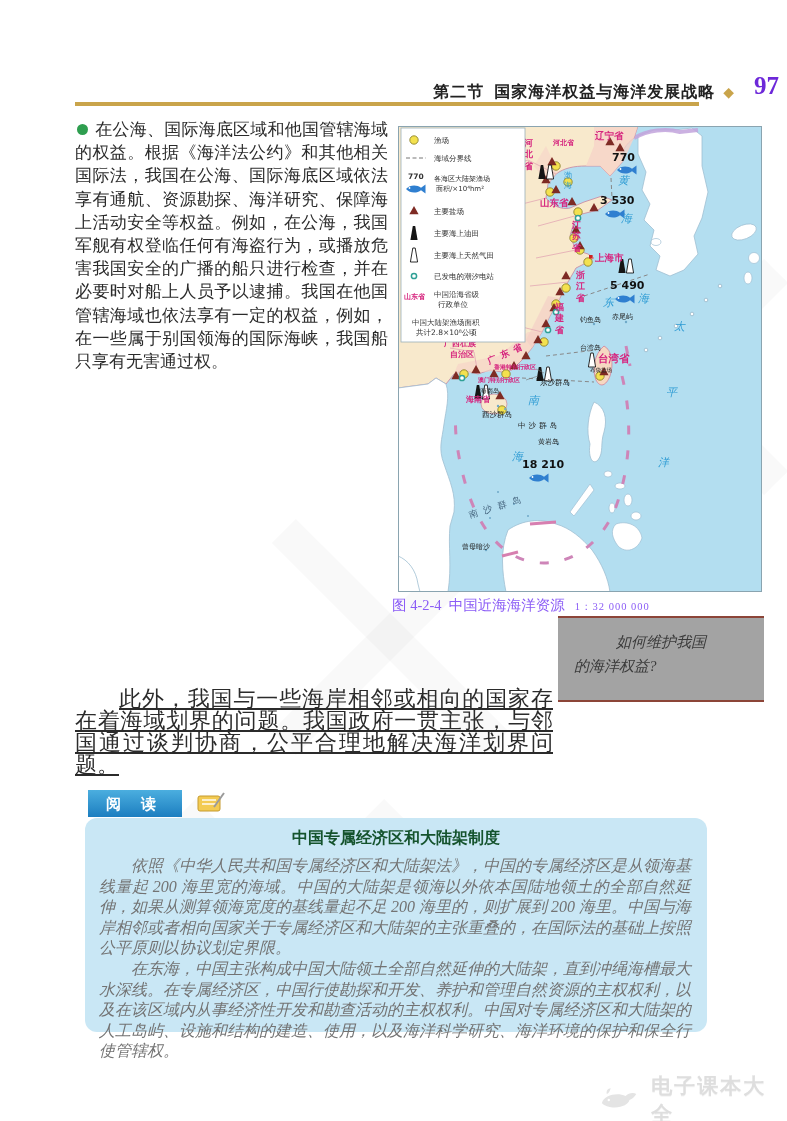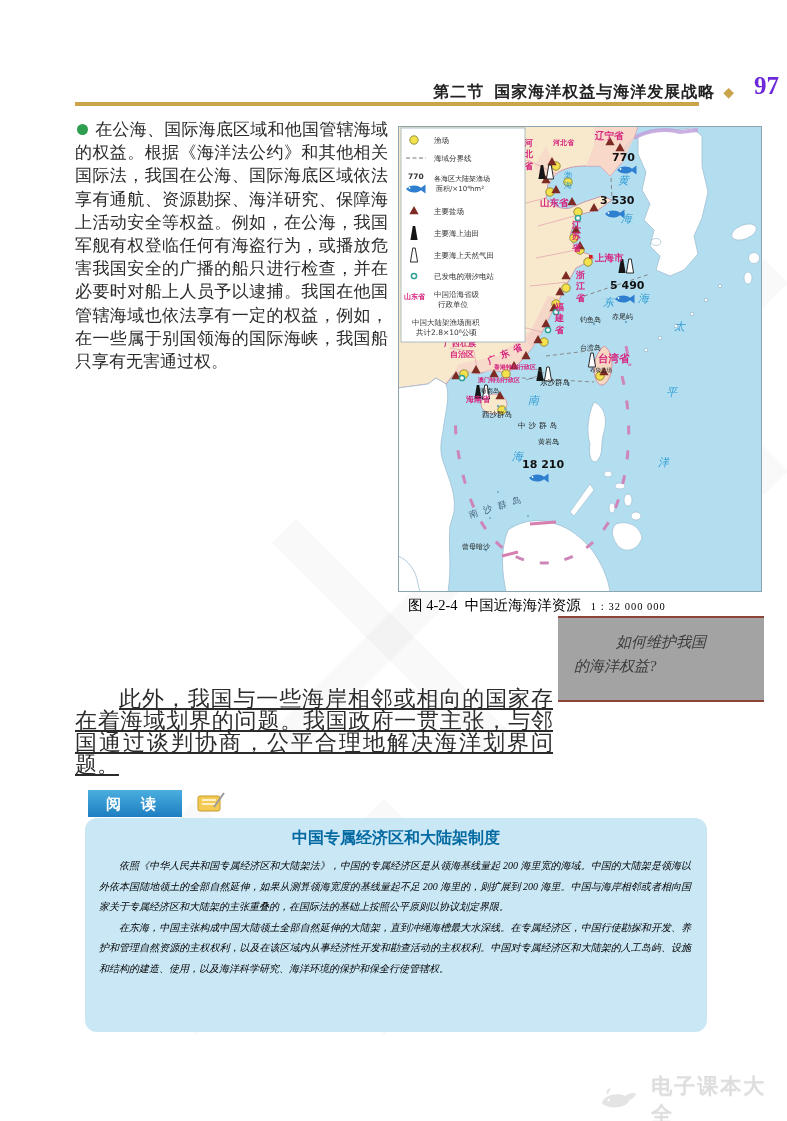--- a/index.html
+++ b/index.html
@@ -11,44 +11,44 @@
   .hdr-diamond{color:#C9A44B;font-size:14px;margin-left:8px;}
   .hdr-num{top:72px;right:8px;font-size:25px;font-weight:bold;color:#6d28d9;}
   .hdr-line{top:102px;left:75px;width:624px;height:4px;background:#C9A44B;}
   
   .col{left:75px;top:118px;width:313px;font-size:17px;line-height:23.2px;text-align:justify;}
   .col p{margin:0;}
   .bullet{display:inline-block;width:11px;height:11px;border-radius:50%;background:#2E9E4F;margin:0 7px 0 2px;}
   .bottom-para{left:75px;top:688px;width:478px;font-size:22px;line-height:22px;text-align:justify;text-indent:2em;text-decoration:underline;}
   
   .map-wrap{left:398px;top:126px;width:364px;height:466px;}
-  .map-caption{left:408px;top:596px;font-size:14.5px;color:#000000;}
+  .map-caption{left:392px;top:596px;font-size:14.5px;color:#8b5cf6;}
   .map-caption .scale{font-size:10.5px;margin-left:10px;letter-spacing:1px;}
   svg text{font-family:"DejaVu Sans","Liberation Sans",sans-serif;}
   .plbl{fill:#D6247E;font-weight:bold;}
   .slbl{fill:#2F9CD4;}
   .ilbl{fill:#222;}
   .num{fill:#111;font-weight:bold;}
   .leg{fill:#333;}
   
   .think{left:558px;top:616px;width:206px;}
   .think-head{display:flex;align-items:center;gap:12px;margin-left:16px;}
   .think-label{color:#E0393E;font-size:20px;font-weight:bold;letter-spacing:10px;font-family:"Liberation Sans","DejaVu Sans",sans-serif;}
   .think-body{background:#a3a3a3;border-top:2.5px solid #8C4538;border-bottom:2.5px solid #8C4538;
       padding:12px 44px 22px 16px;font-size:15px;line-height:24px;color:#3a3a3a;font-style:italic;}
   .think-body .q{text-indent:42px;display:block;}
   
   .read-box{left:85px;top:818px;width:622px;height:214px;background:#C9E7F5;border-radius:12px;}
   .read-tag{left:88px;top:790px;width:94px;height:27px;background:linear-gradient(#4BAEDF,#1C7EC0);
       color:#fff;font-size:15px;font-weight:bold;letter-spacing:8px;text-align:center;line-height:27px;
       font-family:Liberation Sans, sans-serif;}
   .read-icon{left:196px;top:790px;}
-  .read-title{left:85px;top:828px;width:622px;text-align:center;font-size:16px;font-weight:bold;color:#0369a1;
+  .read-title{left:85px;top:828px;width:622px;text-align:center;font-size:16px;font-weight:bold;color:#14532d;
       font-family:"Liberation Sans","DejaVu Sans",sans-serif;}
-  .read-text{left:99px;top:856px;width:592px;font-size:10px;line-height:20.6px;color:#000000;
+  .read-text{left:99px;top:856px;width:592px;font-size:16px;line-height:20.6px;color:#737373;
       text-align:justify;font-style:italic;}
   .read-text p{margin:0;text-indent:2em;}
   
   .wm{position:absolute;background:#7a7a7a;opacity:0.045;width:300px;height:34px;}
   .brand{left:596px;top:1072px;display:flex;align-items:center;gap:10px;}
   .brand-text{color:#dedede;font-size:21px;font-weight:bold;letter-spacing:2px;
       font-family:"Liberation Sans","DejaVu Sans",sans-serif;text-shadow:0 1px 0 #f4f4f4;}
 </style>
 </head>
 <body>

